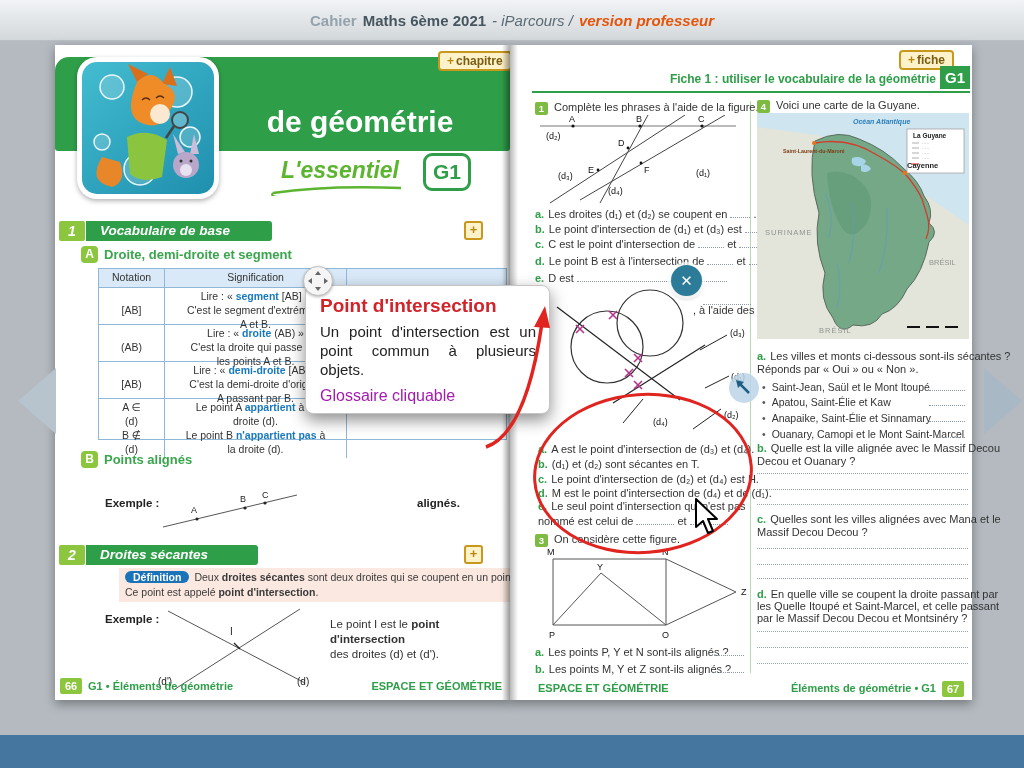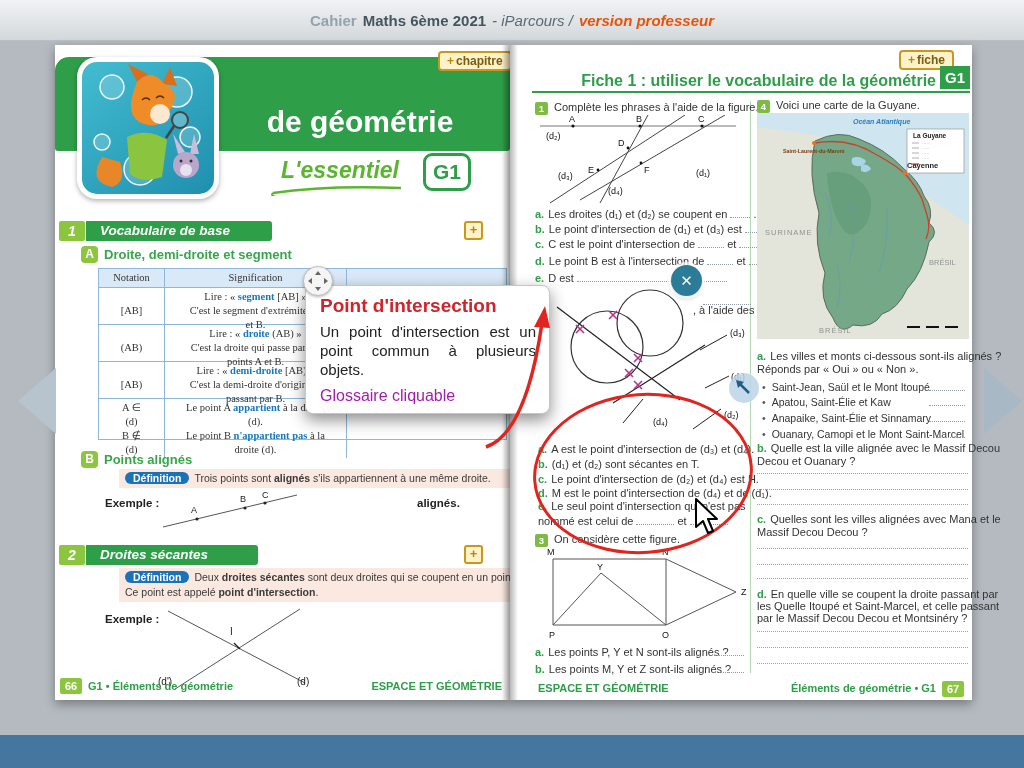--- a/index.html
+++ b/index.html
@@ -49,33 +49,33 @@
   .secbar{position:absolute;height:20px;background:#2f9e49;color:#fff;font-style:italic;font-weight:bold;
           font-size:13.5px;line-height:20px;padding-left:14px;border-radius:0 3px 3px 0;}
   .sublet{position:absolute;width:17px;height:17px;background:#8cc63e;border-radius:4px;color:#fff;
           font-weight:bold;font-size:12px;text-align:center;line-height:17px;}
   .subttl{position:absolute;color:#3aa54d;font-weight:bold;font-size:13px;}
   
   .vtable{position:absolute;left:43px;top:223px;width:407px;border:1px solid #8fb8d8;font-size:10.5px;}
   .trow{display:grid;grid-template-columns:65px 182px 158px;border-top:1px solid #8fb8d8;}
   .trow:first-child{border-top:none;background:#d9e9f7;}
   .tc{border-left:1px solid #8fb8d8;display:flex;flex-direction:column;align-items:center;justify-content:center;
-      text-align:center;padding:2px 20px;line-height:1.32;font-family:Liberation Serif, serif;}
+      text-align:center;padding:2px 20px;line-height:1.32;}
   .tc:first-child{border-left:none;}
   .kw{color:#1878be;font-weight:bold;}
   
   .pinkbox{position:absolute;background:#fbe9e1;font-size:10.5px;line-height:15px;padding:2px 6px;color:#3a3a3a;}
   .defbadge{background:#1a72b8;color:#fff;font-weight:bold;font-size:10.5px;border-radius:8px;padding:0 8px;margin-right:5px;}
   .exlabel{position:absolute;font-weight:bold;font-size:11.5px;color:#222;}
   
   .pgnum{position:absolute;width:22px;height:16px;background:#8cc63e;color:#fff;font-weight:bold;font-size:11px;
          text-align:center;line-height:16px;border-radius:2px;}
   .foot{position:absolute;color:#2f9e49;font-weight:bold;font-size:11px;white-space:nowrap;}
   
-  .fichettl{position:absolute;left:0;top:27px;width:426px;text-align:right;color:#2f9e49;font-weight:bold;font-size:16px;}
+  .fichettl{position:absolute;left:0;top:27px;width:426px;text-align:right;color:#2f9e49;font-weight:bold;font-size:12px;}
   .g1sq{position:absolute;left:430px;top:21px;width:30px;height:23px;background:#2f9e49;color:#fff;font-weight:bold;
         font-size:15px;text-align:center;line-height:23px;}
   .grnline{position:absolute;left:22px;top:46px;width:438px;height:2px;background:#2f9e49;}
   .coldiv{position:absolute;left:240px;top:56px;width:1px;height:572px;background:#b5d9b5;}
   .exnum{position:absolute;width:13px;height:13px;background:#7dbb43;color:#fff;font-weight:bold;font-size:9.5px;
          text-align:center;line-height:13px;border-radius:2px;}
   .exintro{position:absolute;font-size:11px;color:#333;}
   .qrow{position:absolute;font-size:11px;color:#333;white-space:nowrap;}
   .ql{color:#2f9e49;font-weight:bold;margin-right:4px;}
   .bl{display:inline-block;height:9px;border-bottom:1.6px dotted #8e9aa4;vertical-align:baseline;margin:0 3px;}
@@ -207,23 +207,20 @@
           <div><span>Le point A </span><span class="kw">appartient</span><span> à la droite (d).</span></div>
           <div><span>Le point B </span><span class="kw">n'appartient pas</span><span> à la droite (d).</span></div>
         </div>
         <div class="tc"></div>
       </div>
     </div>
 
     <div class="sublet" style="left:26px;top:406px;">B</div>
     <div class="subttl" style="left:49px;top:407px;">Points alignés</div>
 
-    <div class="pinkbox" style="left:64px;top:424px;width:380px;">
-      <span class="defbadge">Définition</span><span>Trois points sont </span><b>alignés</b><span> s'ils appartiennent à une même droite.</span>
-    </div>
 
     <div class="exlabel" style="left:50px;top:452px;">Exemple :</div>
     <svg class="abs" style="left:100px;top:444px;" width="150" height="44">
       <line x1="8" y1="38" x2="142" y2="6" stroke="#555" stroke-width="1"></line>
       <circle cx="42" cy="30" r="1.6" fill="#222"></circle>
         <circle cx="90" cy="19" r="1.6" fill="#222"></circle>
         <circle cx="110" cy="14" r="1.6" fill="#222"></circle>
       <text x="36" y="24" font-size="9" fill="#222">A</text>
       <text x="85" y="13" font-size="9" fill="#222">B</text>
       <text x="107" y="9" font-size="9" fill="#222">C</text>
@@ -241,20 +238,23 @@
 
     <div class="exlabel" style="left:50px;top:568px;">Exemple :</div>
     <svg class="abs" style="left:95px;top:556px;" width="170" height="92">
       <line x1="18" y1="10" x2="155" y2="82" stroke="#555" stroke-width="1"></line>
       <line x1="150" y1="8" x2="25" y2="88" stroke="#555" stroke-width="1"></line>
       <line x1="84" y1="42" x2="90" y2="48" stroke="#222" stroke-width="1.2"></line>
       <text x="80" y="34" font-size="10" fill="#222">I</text>
       <text x="8" y="84" font-size="10" fill="#222">(d')</text>
       <text x="147" y="84" font-size="10" fill="#222">(d)</text>
     </svg>
+    <div class="abs" style="left:275px;top:572px;font-size:11.5px;line-height:15px;">
+      <span>Le point I est le </span><b>point d'intersection</b><br><span>des droites (d) et (d').</span>
+    </div>
 
     <div class="pgnum" style="left:5px;top:633px;">66</div>
     <div class="foot" style="left:33px;top:635px;">G1 • Éléments de géométrie</div>
     <div class="foot" style="right:8px;top:635px;">ESPACE ET GÉOMÉTRIE</div>
   </div>
 
   <div id="rightPage" class="page">
     <div class="goldbtn" style="left:389px;top:5px;"><span class="plus">+</span><span>fiche</span></div>
     <div class="fichettl">Fiche 1 : utiliser le vocabulaire de la géométrie</div>
     <div class="g1sq">G1</div>
@@ -387,21 +387,21 @@
       <text x="8" y="122" font-size="7.5" fill="#8e958f" letter-spacing="1">SURINAME</text>
       <text x="172" y="152" font-size="7.5" fill="#8e958f">BRÉSIL</text>
       <text x="62" y="220" font-size="7.5" fill="#8e958f" letter-spacing="1">BRÉSIL</text>
       <g stroke="#111" stroke-width="2">
           <line x1="150" y1="214" x2="163" y2="214"></line>
           <line x1="169" y1="214" x2="182" y2="214"></line>
           <line x1="188" y1="214" x2="201" y2="214"></line>
         </g>
     </svg>
 
-    <div class="qrow" style="left:247px;top:305px;"><span class="ql">a.</span><span>Les villes et monts ci-dessous sont-ils alignés ?</span></div>
+    <div class="qrow" style="left:247px;top:305px;"><span class="ql">a.</span><span>Les villes et monts ci-dessous sont-ils sécantes ?</span></div>
     <div class="qrow" style="left:247px;top:318px;">Réponds par « Oui » ou « Non ».</div>
 
     <div class="qrow" style="left:252px;top:336px;width:206px;font-size:10.5px;"><span class="bdot">•</span><span>Saint-Jean, Saül et le Mont Itoupé</span><span class="bl abs" style="right:0;bottom:2px;width:36px;"></span></div>
     <div class="qrow" style="left:252px;top:351px;width:206px;font-size:10.5px;"><span class="bdot">•</span><span>Apatou, Saint-Élie et Kaw</span><span class="bl abs" style="right:0;bottom:2px;width:36px;"></span></div>
     <div class="qrow" style="left:252px;top:367px;width:206px;font-size:10.5px;"><span class="bdot">•</span><span>Anapaike, Saint-Élie et Sinnamary</span><span class="bl abs" style="right:0;bottom:2px;width:36px;"></span></div>
     <div class="qrow" style="left:252px;top:383px;width:206px;font-size:10.5px;"><span class="bdot">•</span><span>Ouanary, Camopi et le Mont Saint-Marcel</span><span class="bl abs" style="right:0;bottom:2px;width:28px;"></span></div>
 
     <div class="qrow" style="left:247px;top:397px;"><span class="ql">b.</span><span>Quelle est la ville alignée avec le Massif Decou</span></div>
     <div class="qrow" style="left:247px;top:410px;">Decou et Ouanary ?</div>
     <div class="dotl" style="left:247px;top:427px;width:211px;"></div>

